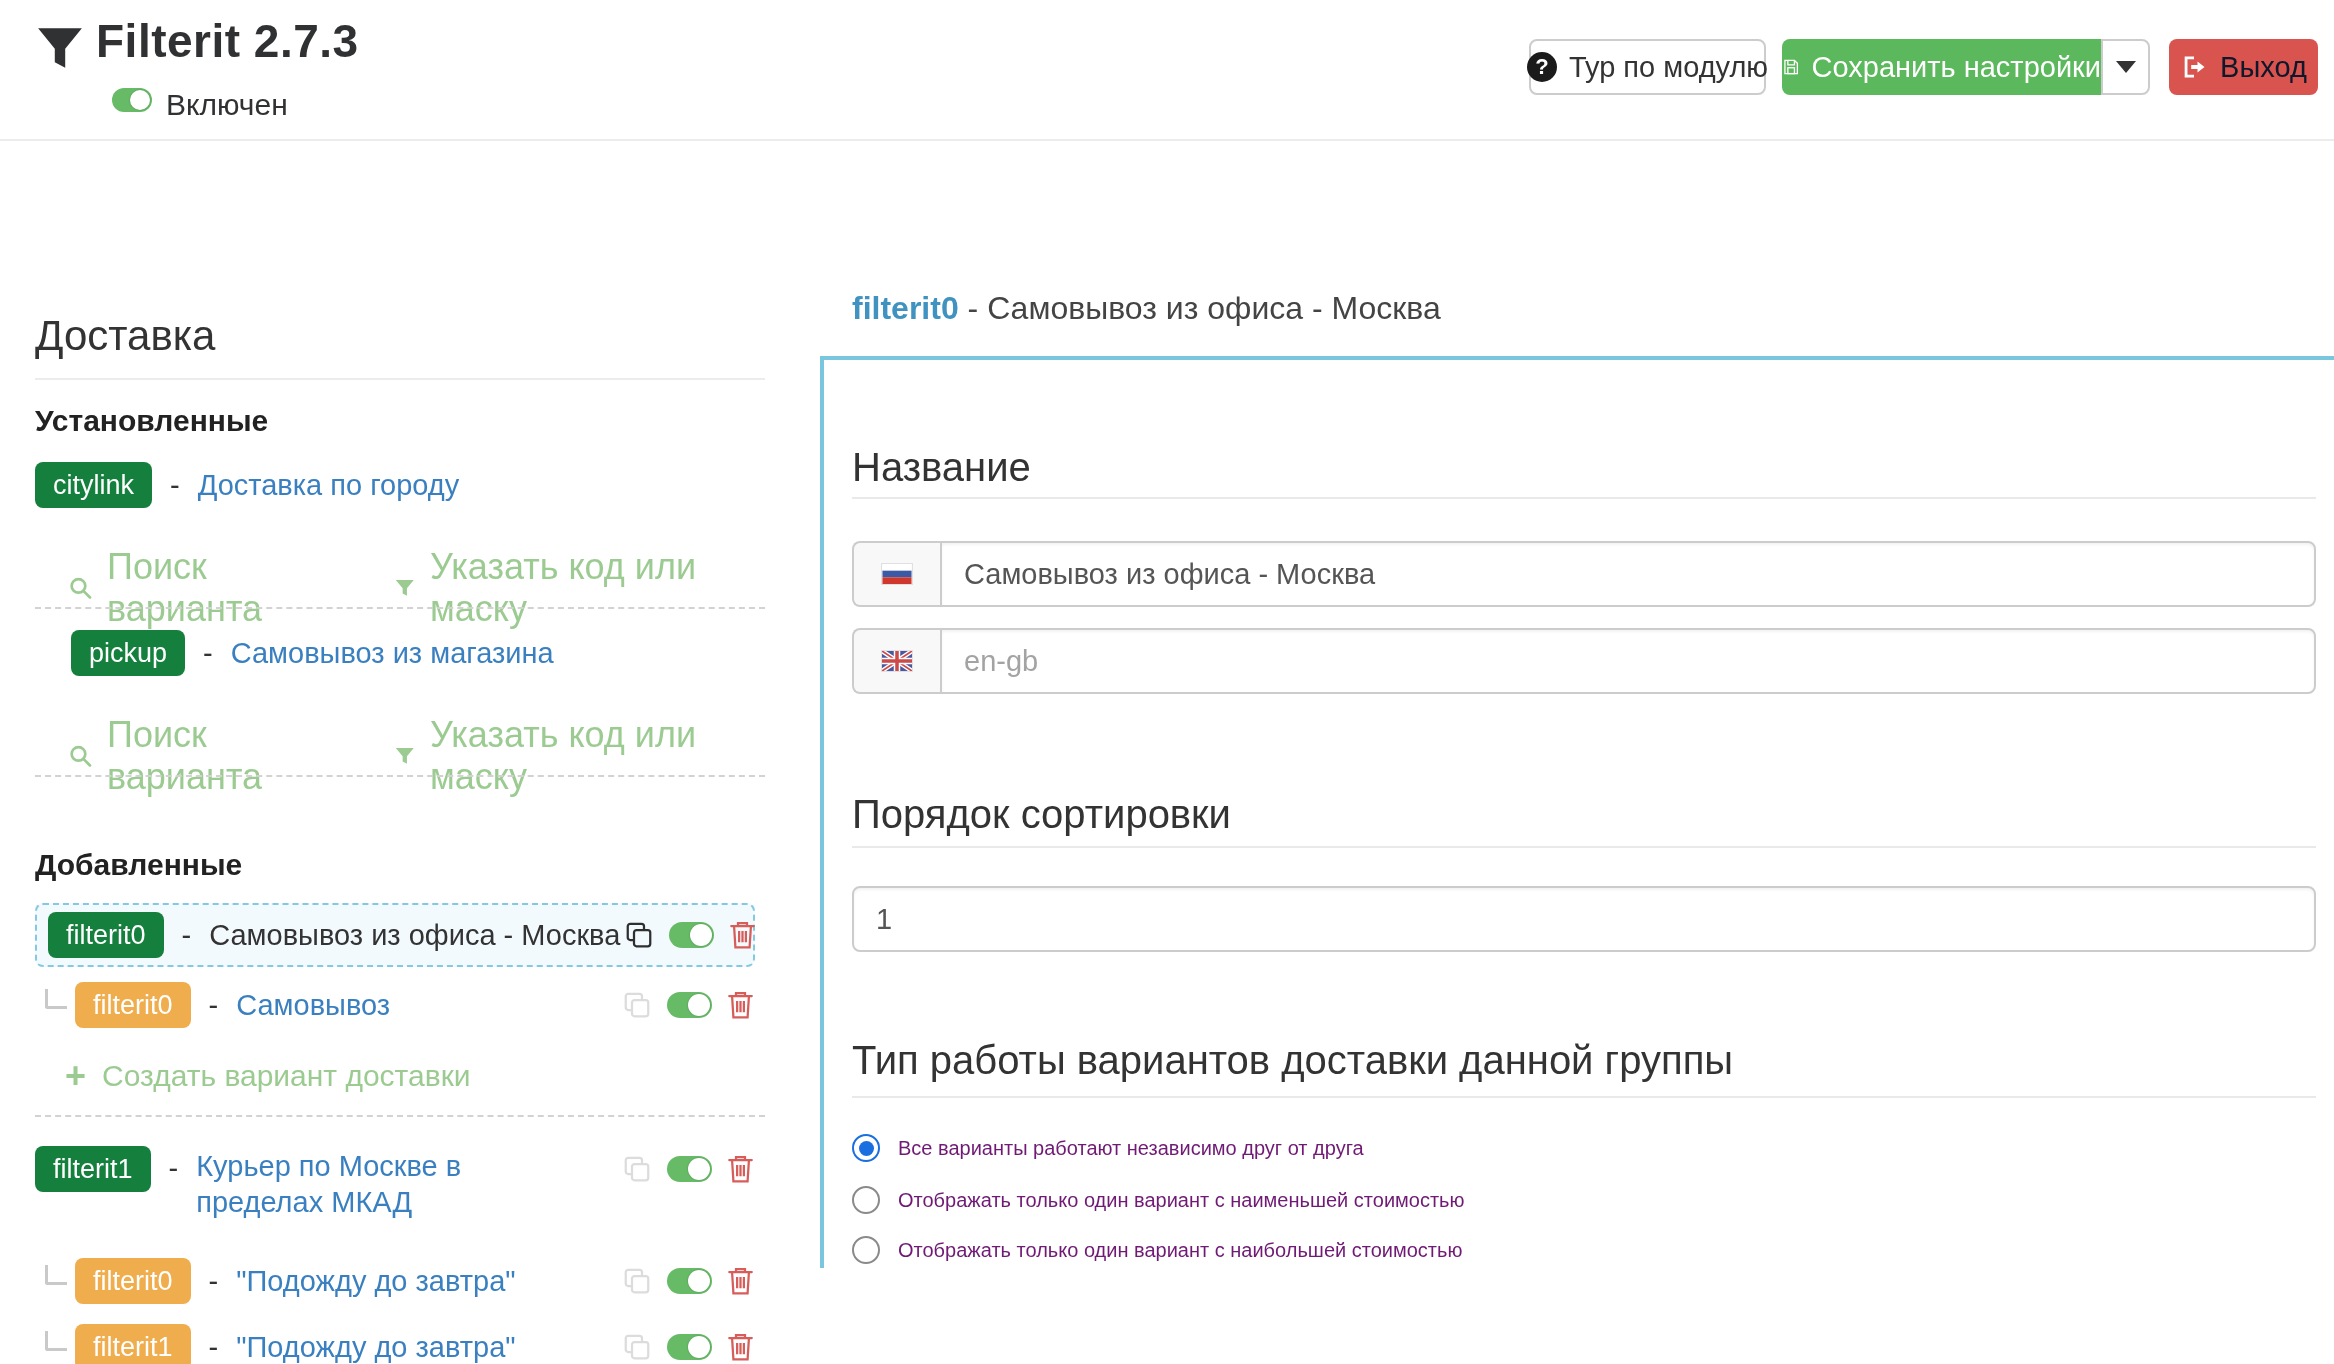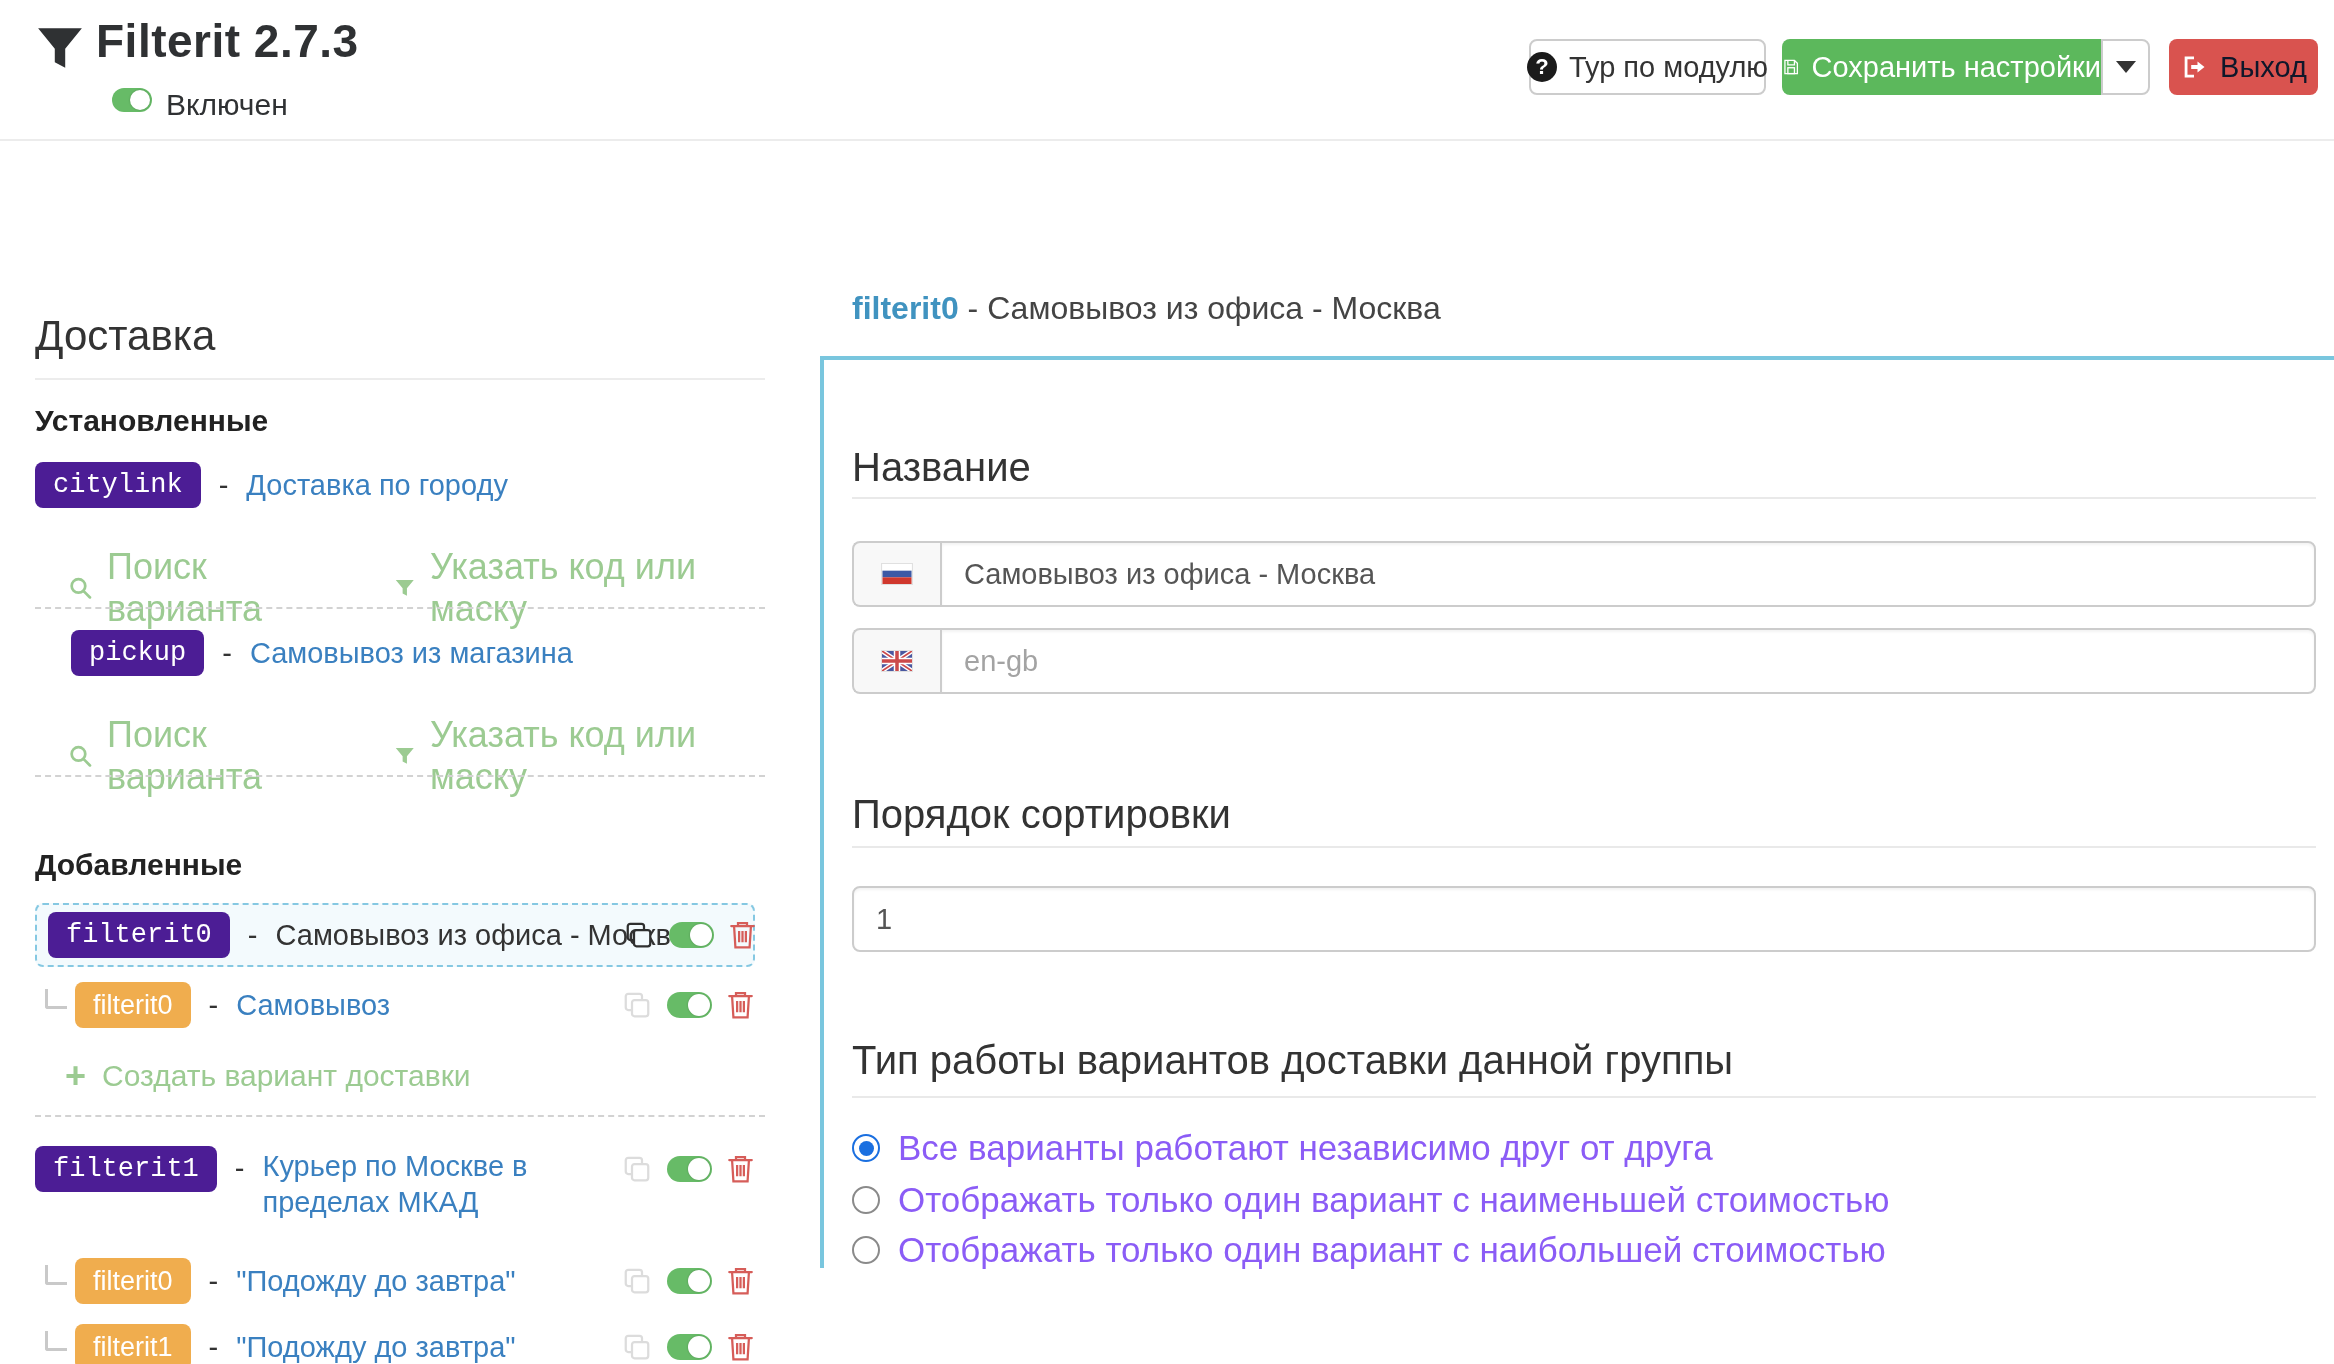--- a/index.html
+++ b/index.html
@@ -29,21 +29,21 @@
 
   
   .sidebar { position:absolute; left:35px; top:0; width:730px; height:1364px; }
   .sb-title { position:absolute; left:0; top:312px; width:730px; font-size:42px; color:#333; padding-bottom:18px; border-bottom:2px solid #ececec; }
   .sb-sub { position:absolute; left:0; font-size:30px; font-weight:bold; color:#222; }
   .sb-sub-installed { top:404px; }
   .sb-sub-added { top:848px; }
 
   .ship-row { position:absolute; left:0; width:730px; display:flex; align-items:center; }
   .badge { display:inline-block; padding:7px 18px; border-radius:8px; color:#fff; font-size:27px; line-height:1.2; flex:none; }
-  .badge-blue { background:#4c1d95;font-family:Liberation Mono, monospace; }
+  .badge-blue { background:#15803d; }
   .badge-orange { background:#f0ad4e; }
   .row-dash { margin:0 18px; font-size:29px; color:#333; }
   a.lnk { color:#3a80c0; text-decoration:none; font-size:29px; cursor:pointer; }
   .green { color:#9ccb92; }
   .glink-row { position:absolute; width:730px; display:flex; align-items:center; padding-left:33px; font-size:36px; }
   .glink { display:flex; align-items:center; gap:14px; cursor:pointer; color:#9ccb92; }
   .glink + .glink { margin-left:50px; }
   .dashed-sep { position:absolute; left:0; width:730px; border-top:2px dashed #d2d2d2; }
 
   .sel-box { position:absolute; left:0; top:903px; width:720px; height:64px; background:#f3fafd; border:2px dashed #85c8e2; border-radius:8px; display:flex; align-items:center; padding-left:11px; }
@@ -77,21 +77,21 @@
   .ig input { flex:1; border:2px solid #ccc; border-radius:0 8px 8px 0; font-size:29px; color:#555; padding:0 22px; outline:none; box-shadow:inset 0 2px 3px rgba(0,0,0,.05); font-family:inherit; min-width:0; }
   .single-input { position:absolute; left:852px; width:1464px; height:66px; border:2px solid #ccc; border-radius:8px; font-size:29px; color:#555; padding:0 22px; outline:none; box-shadow:inset 0 2px 3px rgba(0,0,0,.05); font-family:inherit; }
   ::placeholder { color:#a3a3a3; opacity:1; }
   .flag { display:block; border:1px solid #e0e0e0; }
 
   .radio-row { position:absolute; left:852px; height:40px; display:flex; align-items:center; gap:18px; }
   .radio { width:28px; height:28px; border-radius:50%; background:#fff; flex:none; display:flex; align-items:center; justify-content:center; cursor:pointer; }
   .radio.off { border:2px solid #8a8a8a; }
   .radio.on { border:2px solid #1a6fe0; }
   .radio.on::after { content:''; width:15px; height:15px; border-radius:50%; background:#1a6fe0; }
-  .radio-label { font-size:35px; color:#8b5cf6; }
+  .radio-label { font-size:20px; color:#701a75; }
 </style>
 </head>
 <body>
 
 <div class="app">
 
   <svg class="brand-icon" viewBox="0 0 24 24">
       <path fill="#2f3133" d="M1.5 2.5h21l-8 9.8v9.2l-5-2.6v-6.6l-8-9.8z"></path>
     </svg>
   <div class="brand-title">Filterit 2.7.3</div>

